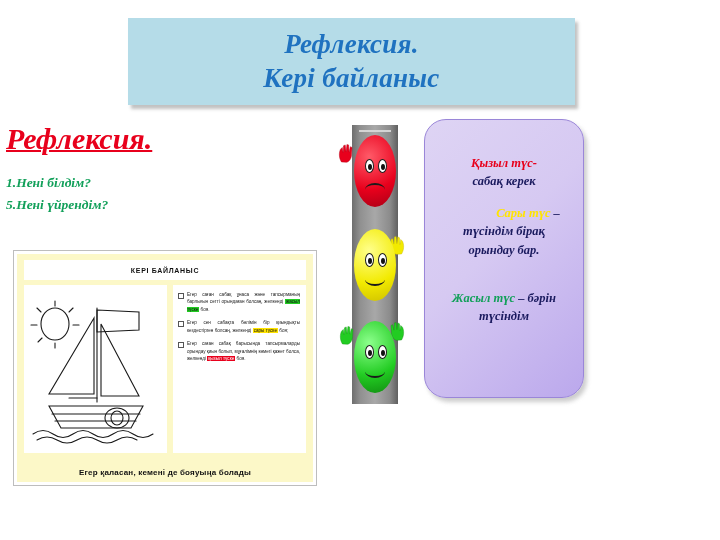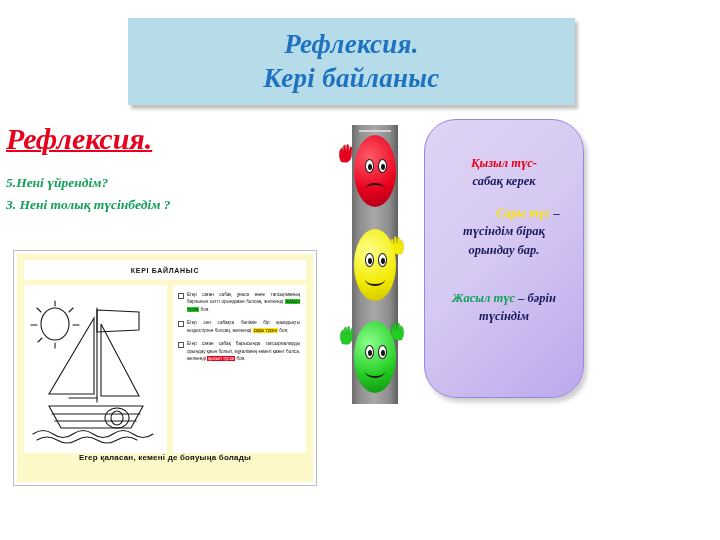--- a/index.html
+++ b/index.html
@@ -154,21 +154,21 @@
     text-align: justify;
     flex: 1 1 auto;
   }
   .hl-green { background: #22cc22; color: #111; padding: 0 1px; }
   .hl-yellow { background: #ffe400; color: #111; padding: 0 1px; }
   .hl-red { background: #e8001c; color: #ffffff; padding: 0 1px; }
   #worksheet-caption-band {
     flex: 0 0 auto;
     height: 24px;
     display: flex;
-    align-items: flex-start;
+    align-items: flex-end;
     justify-content: center;
   }
   #worksheet-caption {
     font-family: "Liberation Sans", sans-serif;
     font-size: 8px;
     font-weight: 600;
     color: #111111;
     letter-spacing: 0.2px;
   }
 
@@ -242,21 +242,21 @@
     height: 20px;
   }
 
   
   #callout {
     position: absolute;
     left: 424px;
     top: 119px;
     width: 160px;
     height: 279px;
-    border-radius: 32px;
+    border-radius: 22px;
     background: linear-gradient(135deg, #ded4f4 0%, #d6c9f2 45%, #bba8ec 100%);
     border: 1px solid #9a86d8;
     box-shadow: 3px 4px 4px rgba(130,130,130,0.40);
     box-sizing: border-box;
     padding: 34px 14px 14px 14px;
     text-align: center;
   }
   .callout-block {
     font-family: "Liberation Serif", serif;
     font-style: italic;
@@ -275,22 +275,22 @@
 <body>
 
 <div id="title-banner">
   <div class="banner-line">Рефлексия.</div>
   <div class="banner-line">Кері байланыс</div>
 </div>
 
 <div id="reflection-heading">Рефлексия.</div>
 
 <div id="question-list">
+  <div class="question-item">1.Нені білдім?</div>
   <div class="question-item">5.Нені үйрендім?</div>
-  <div class="question-item">3. Нені толық түсінбедім ?</div>
 </div>
 
 <div id="worksheet">
   <div id="worksheet-inner">
 
     <div id="worksheet-title-band">
       <span id="worksheet-title">КЕРІ БАЙЛАНЫС</span>
     </div>
 
     <div id="worksheet-body">

